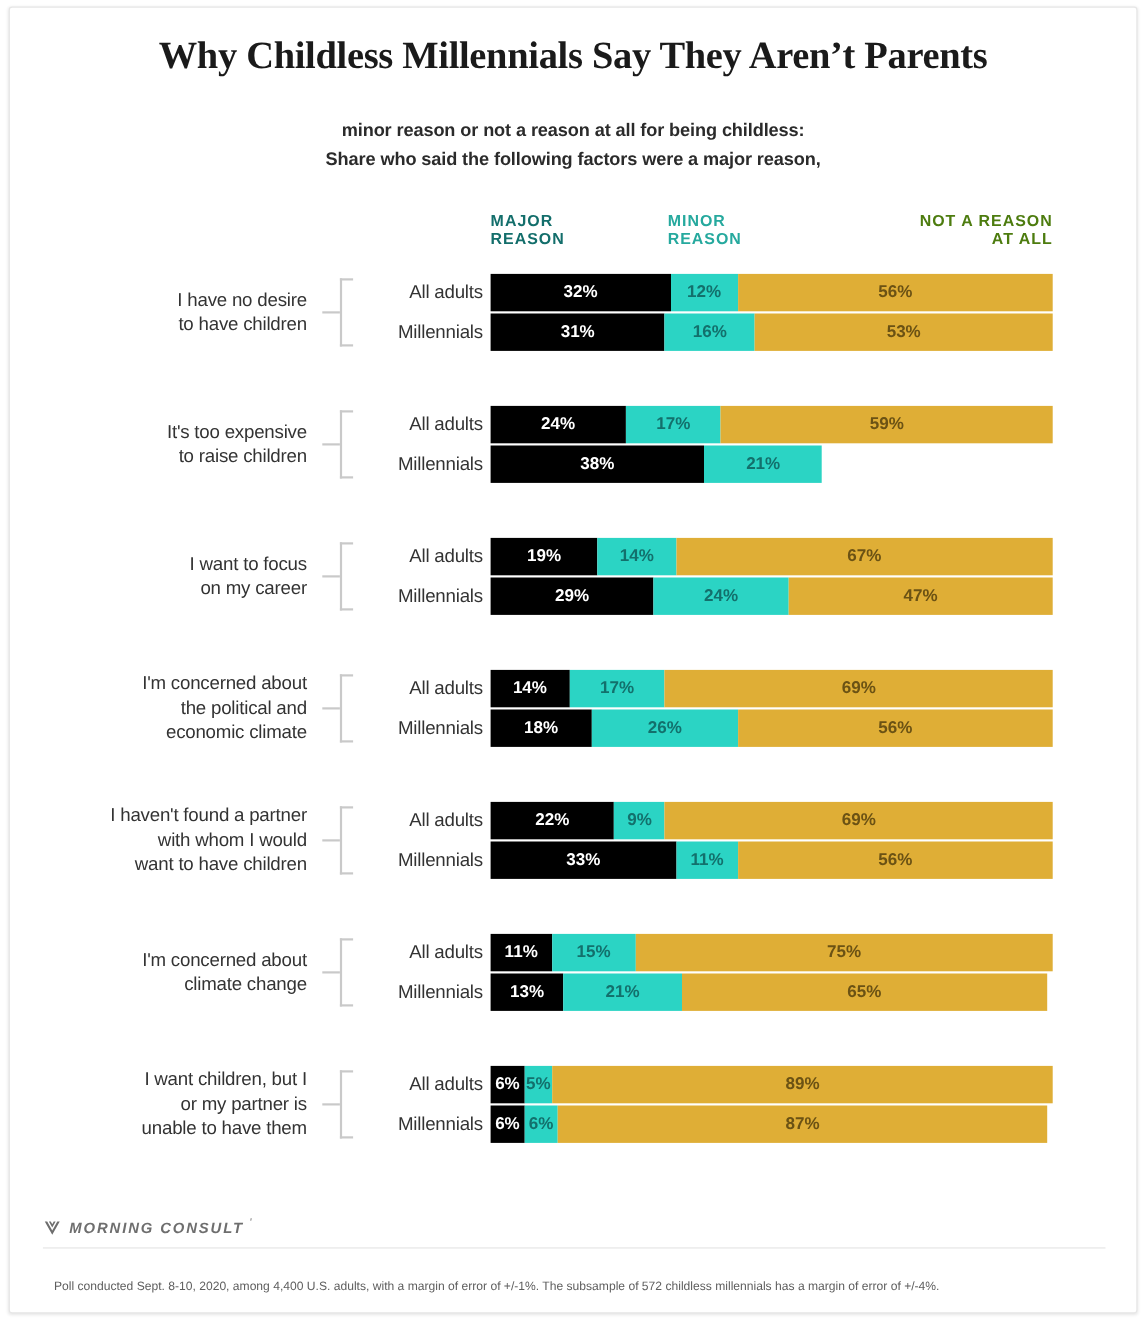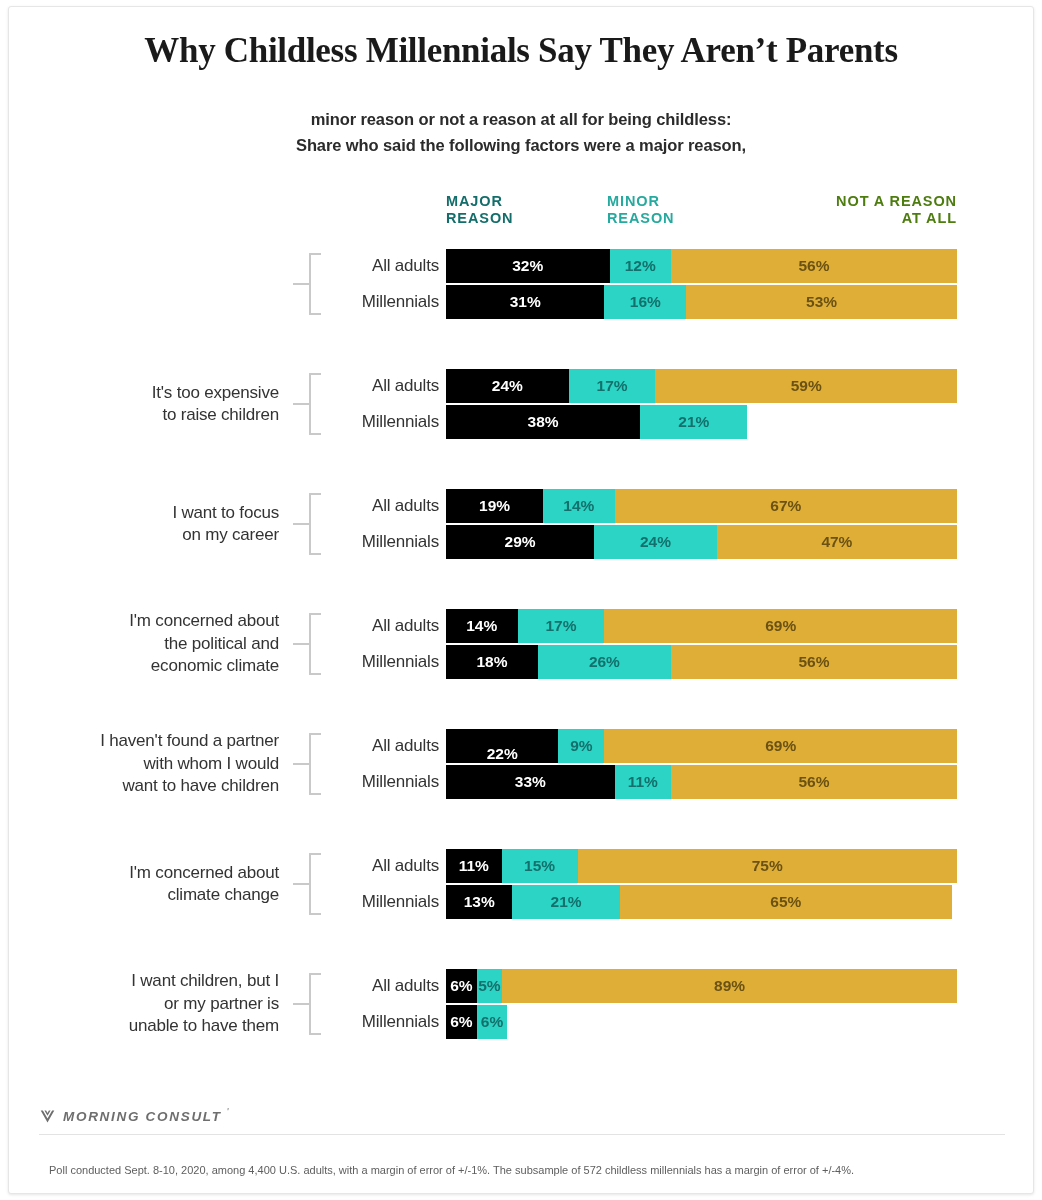--- a/index.html
+++ b/index.html
@@ -198,20 +198,26 @@
       <div>REASON</div>
     </div>
     <div class="legend-item lg-none">
       <div>NOT A REASON</div>
       <div>AT ALL</div>
     </div>
   </div>
 
   <div class="chart" id="chart-body">
       <div class="group">
+        <div class="reason-label">
+          <div>
+            <div>I have no desire</div>
+            <div>to have children</div>
+          </div>
+        </div>
         <div class="bracket">
           <span class="stub"></span>
           <span class="vbar"></span>
           <span class="tip-t"></span>
           <span class="tip-b"></span>
         </div>
         <div class="rows">
           <div class="row">
             <div class="series-label">All adults</div>
             <div class="bar">
@@ -383,21 +389,21 @@
         <div class="bracket">
           <span class="stub"></span>
           <span class="vbar"></span>
           <span class="tip-t"></span>
           <span class="tip-b"></span>
         </div>
         <div class="rows">
           <div class="row">
             <div class="series-label">All adults</div>
             <div class="bar">
-              <div class="seg seg-major" style="width: 22%; align-items: flex-end;">
+              <div class="seg seg-major" style="width: 22%;">
                 <span>22%</span>
               </div>
               <div class="seg seg-minor" style="width: 9%;">
                 <span>9%</span>
               </div>
               <div class="seg seg-none" style="width: 69%;">
                 <span>69%</span>
               </div>
             </div>
           </div>
@@ -491,20 +497,23 @@
             </div>
           </div>
           <div class="row">
             <div class="series-label">Millennials</div>
             <div class="bar">
               <div class="seg seg-major" style="width: 6%;">
                 <span>6%</span>
               </div>
               <div class="seg seg-minor" style="width: 6%;">
                 <span>6%</span>
+              </div>
+              <div class="seg seg-none" style="width: 87%;">
+                <span>87%</span>
               </div>
             </div>
           </div>
         </div>
       </div>
     </div>
 
   <div class="footer">
     <div class="logo-row">
       <svg class="logo-mark" viewBox="0 0 20 20">

